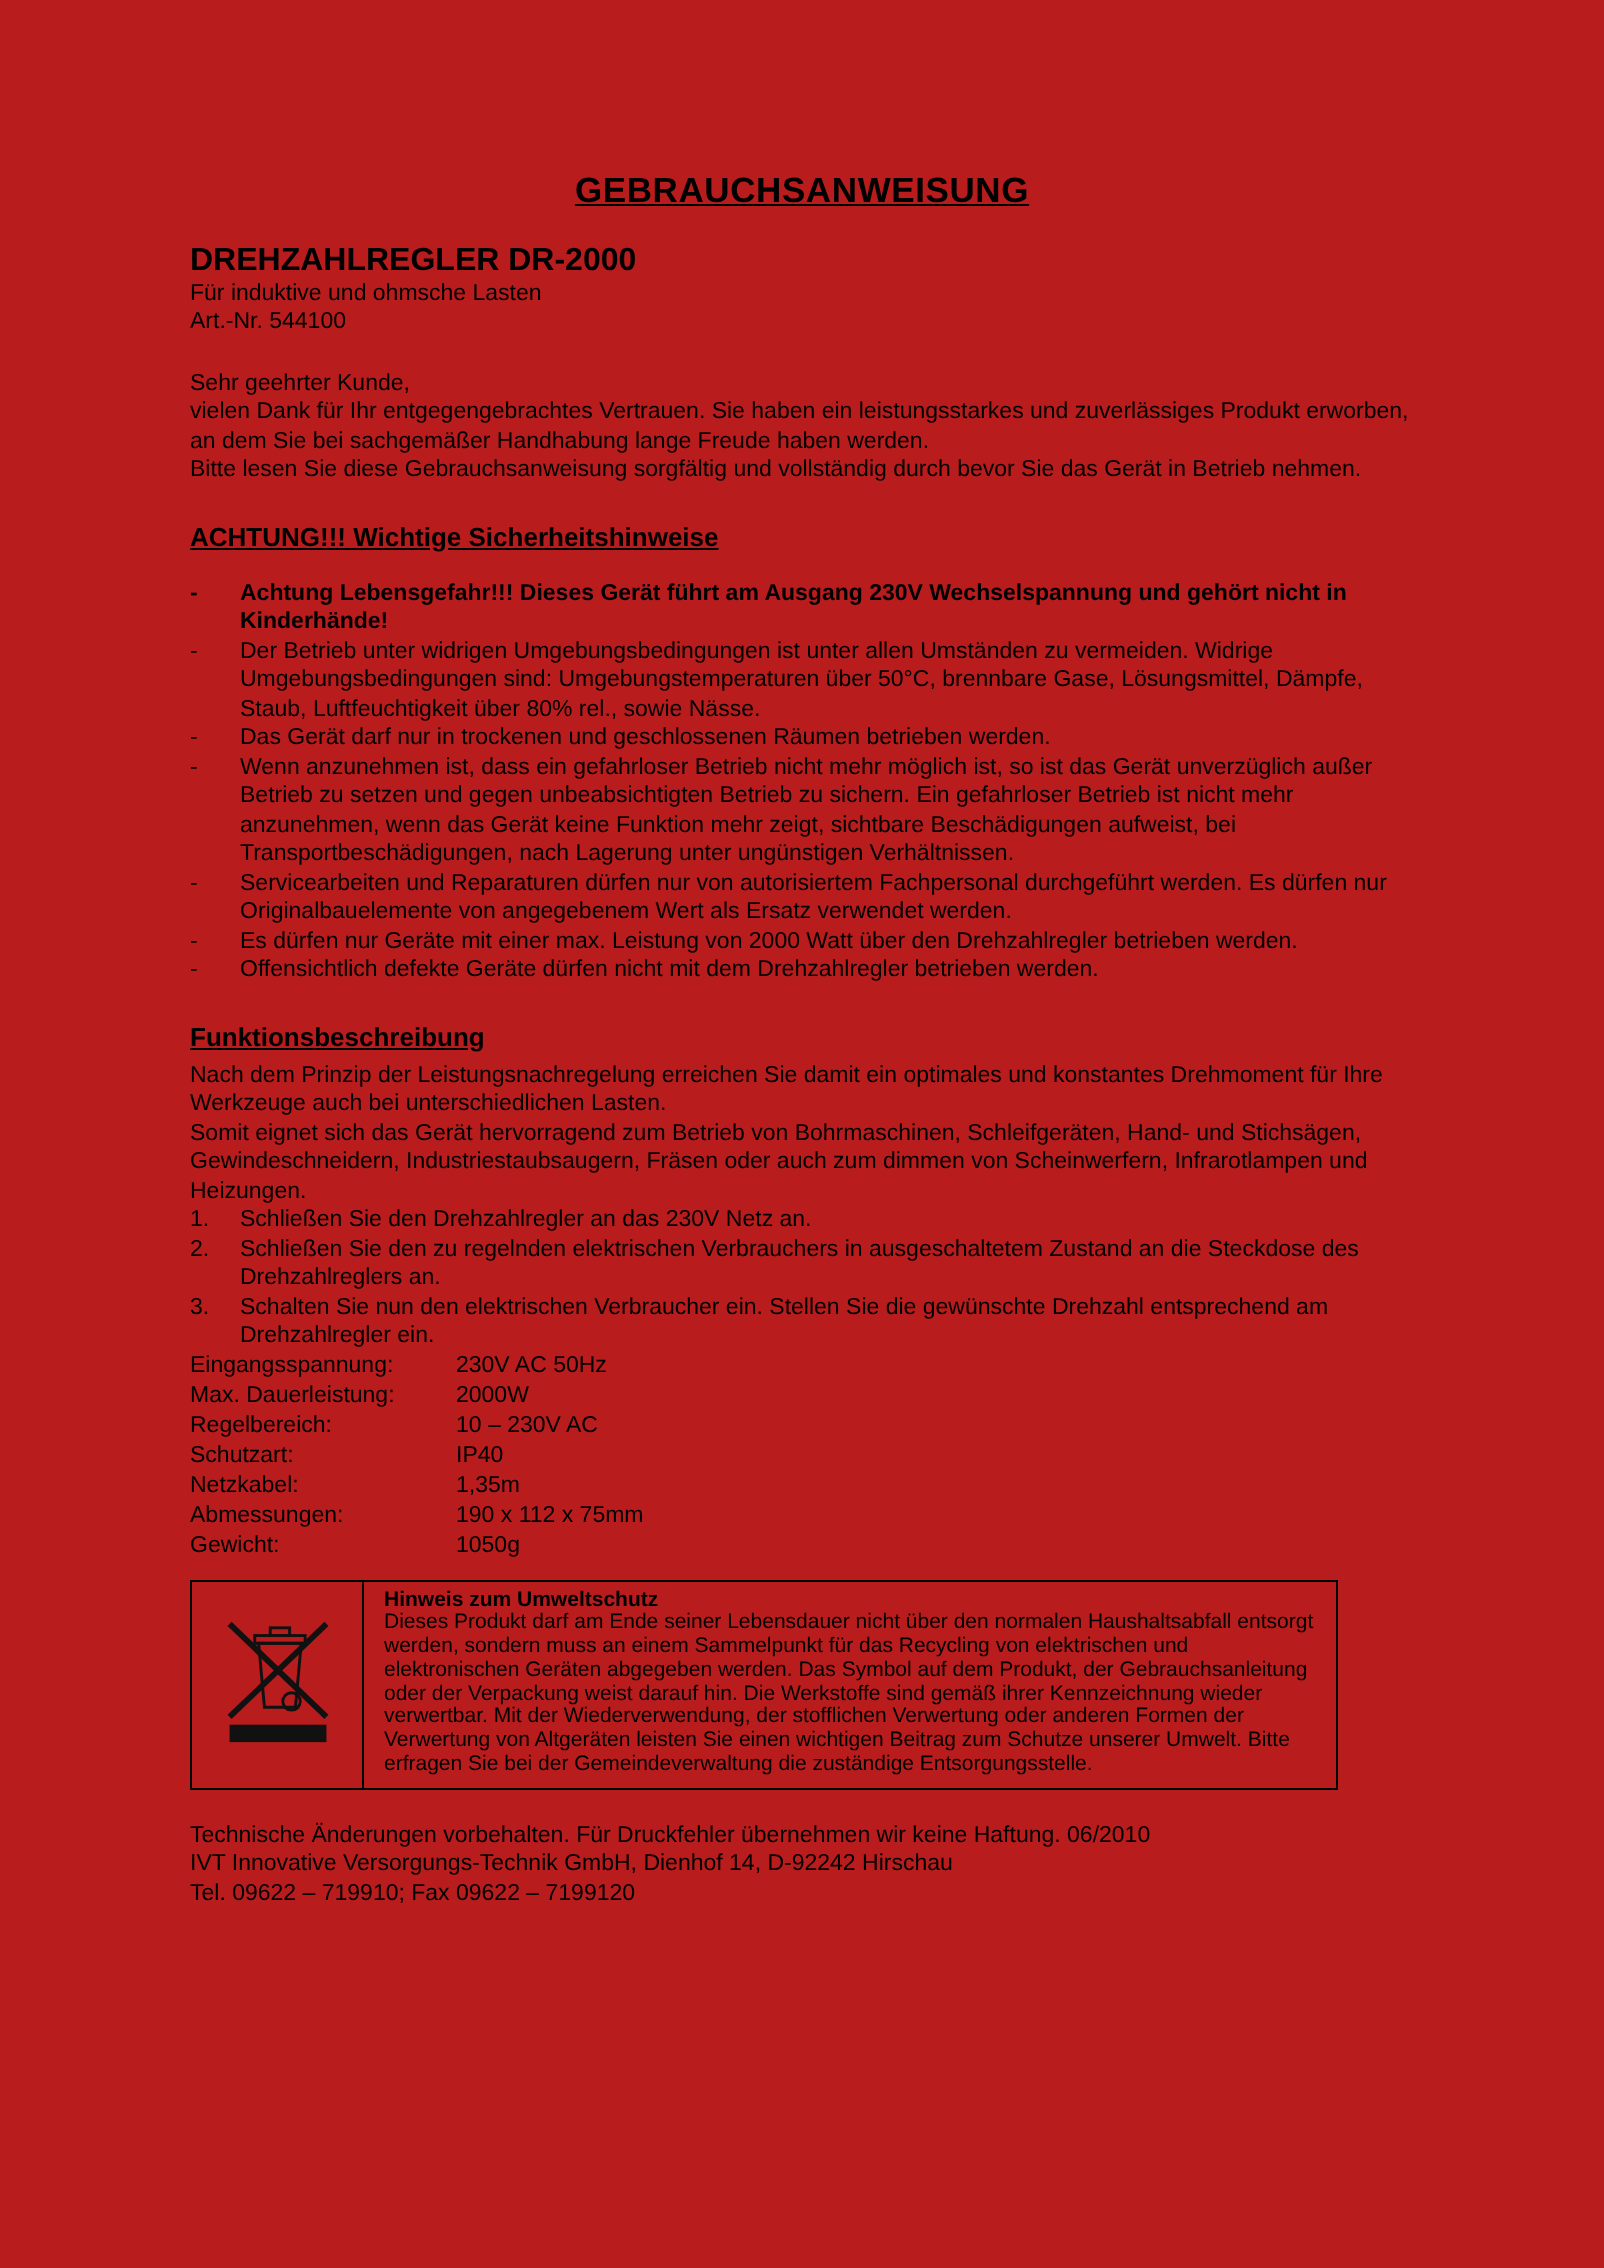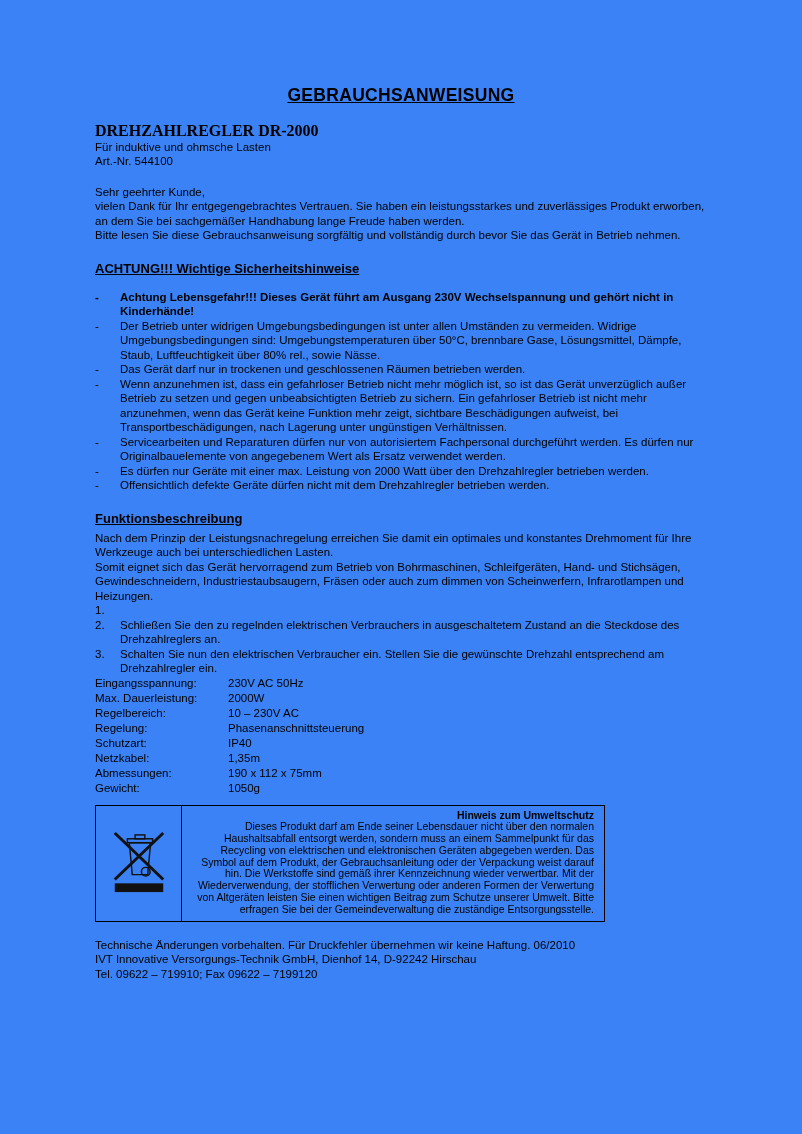--- a/index.html
+++ b/index.html
@@ -4,42 +4,41 @@
 <style>
   html, body {
     margin: 0;
     padding: 0;
     background: #ffffff;
   }
   .page {
     position: relative;
     width: 802px;
     height: 1134px;
-    background: #3b82f6;
+    background: #b91c1c;
     color: #000000;
     font-family: "Liberation Sans", "DejaVu Sans", sans-serif;
     font-size: 11.5px;
     line-height: 14.5px;
     box-sizing: border-box;
     padding: 88px 95px 0 95px;
     overflow: hidden;
   }
   .doc-title {
     margin: 0 0 18px 0;
     text-align: center;
     font-size: 17.5px;
     font-weight: bold;
     text-decoration: underline;
     letter-spacing: 0.3px;
   }
   .product-name {
     font-size: 16px;
     font-weight: bold;
     line-height: 19px;
-    font-family: Liberation Serif, serif;
   }
   .product-subtitle, .product-artno {
     line-height: 14.5px;
   }
   .intro {
     margin-top: 16px;
   }
   .section-heading {
     font-size: 13px;
     font-weight: bold;
@@ -74,25 +73,24 @@
   .tech-row {
     display: flex;
     line-height: 15px;
   }
   .tech-label {
     width: 133px;
     flex: 0 0 133px;
   }
   .env-box {
     margin-top: 9px;
-    width: 510px;
+    width: 574px;
     border: 1px solid #000000;
     display: flex;
     box-sizing: border-box;
-    text-align: right;
   }
   .env-icon-cell {
     flex: 0 0 85px;
     border-right: 1px solid #000000;
     display: flex;
     align-items: center;
     justify-content: center;
     padding: 6px 0;
   }
   .env-text-cell {
@@ -166,20 +164,21 @@
   <div class="section">
     <div class="section-heading">Funktionsbeschreibung</div>
     <div>Nach dem Prinzip der Leistungsnachregelung erreichen Sie damit ein optimales und konstantes Drehmoment für Ihre Werkzeuge auch bei unterschiedlichen Lasten.</div>
     <div>Somit eignet sich das Gerät hervorragend zum Betrieb von Bohrmaschinen, Schleifgeräten, Hand- und Stichsägen, Gewindeschneidern, Industriestaubsaugern, Fräsen oder auch zum dimmen von Scheinwerfern, Infrarotlampen und Heizungen.</div>
   </div>
 
   <div class="section">
     <div class="num-list">
       <div class="num-item">
         <span class="marker">1.</span>
+        <span>Schließen Sie den Drehzahlregler an das 230V Netz an.</span>
       </div>
       <div class="num-item">
         <span class="marker">2.</span>
         <span>Schließen Sie den zu regelnden elektrischen Verbrauchers in ausgeschaltetem Zustand an die Steckdose des Drehzahlreglers an.</span>
       </div>
       <div class="num-item">
         <span class="marker">3.</span>
         <span>Schalten Sie nun den elektrischen Verbraucher ein. Stellen Sie die gewünschte Drehzahl entsprechend am Drehzahlregler ein.</span>
       </div>
     </div>
@@ -191,24 +190,20 @@
         <div class="tech-label">Eingangsspannung:</div>
         <div class="tech-value">230V AC 50Hz</div>
       </div>
       <div class="tech-row">
         <div class="tech-label">Max. Dauerleistung:</div>
         <div class="tech-value">2000W</div>
       </div>
       <div class="tech-row">
         <div class="tech-label">Regelbereich:</div>
         <div class="tech-value">10 – 230V AC</div>
-      </div>
-      <div class="tech-row">
-        <div class="tech-label">Regelung:</div>
-        <div class="tech-value">Phasenanschnittsteuerung</div>
       </div>
       <div class="tech-row">
         <div class="tech-label">Schutzart:</div>
         <div class="tech-value">IP40</div>
       </div>
       <div class="tech-row">
         <div class="tech-label">Netzkabel:</div>
         <div class="tech-value">1,35m</div>
       </div>
       <div class="tech-row">

